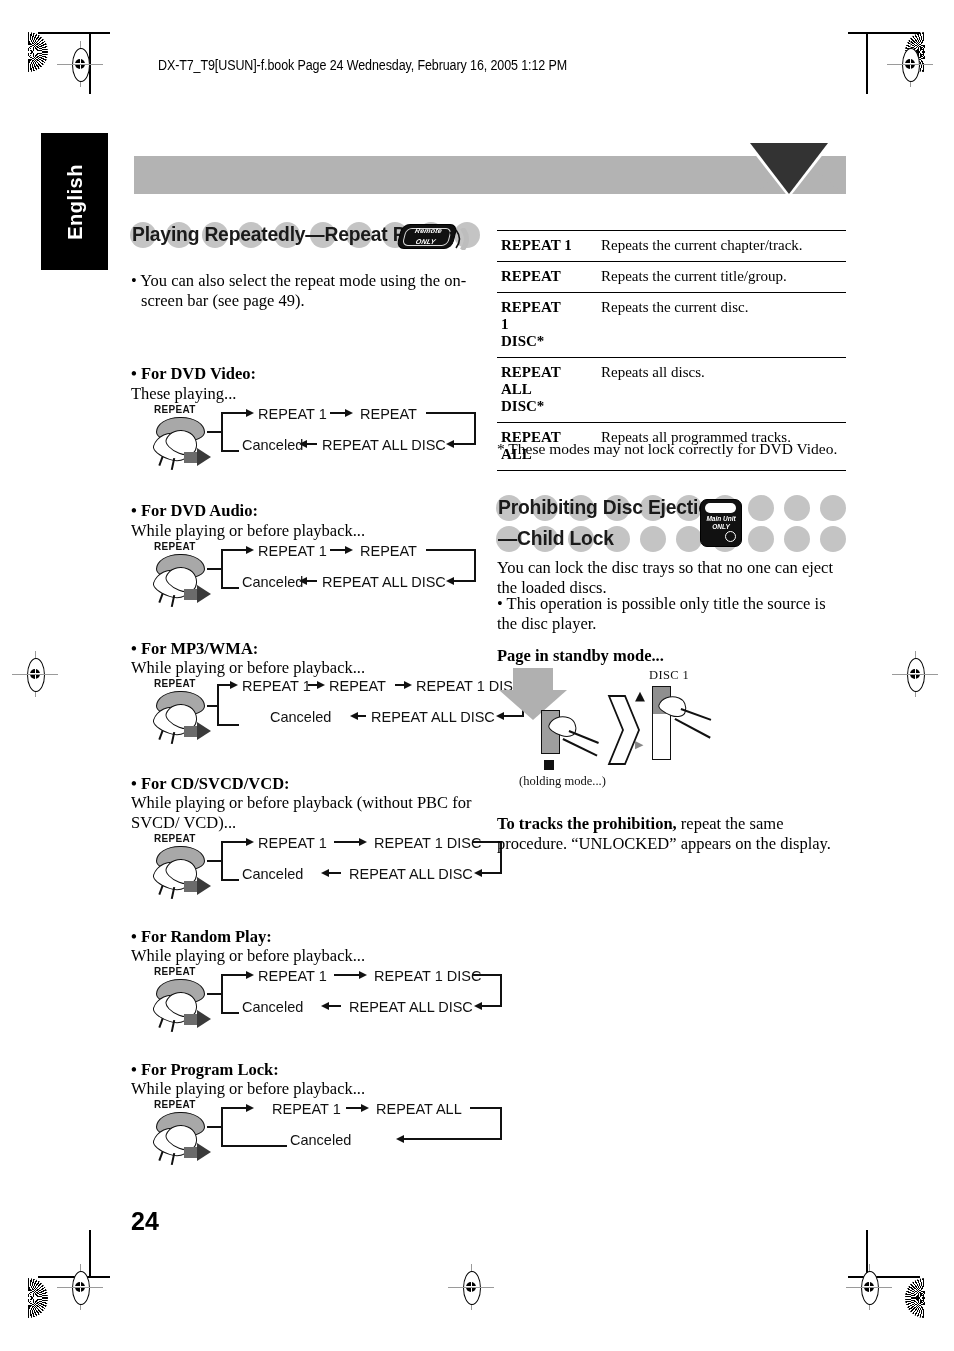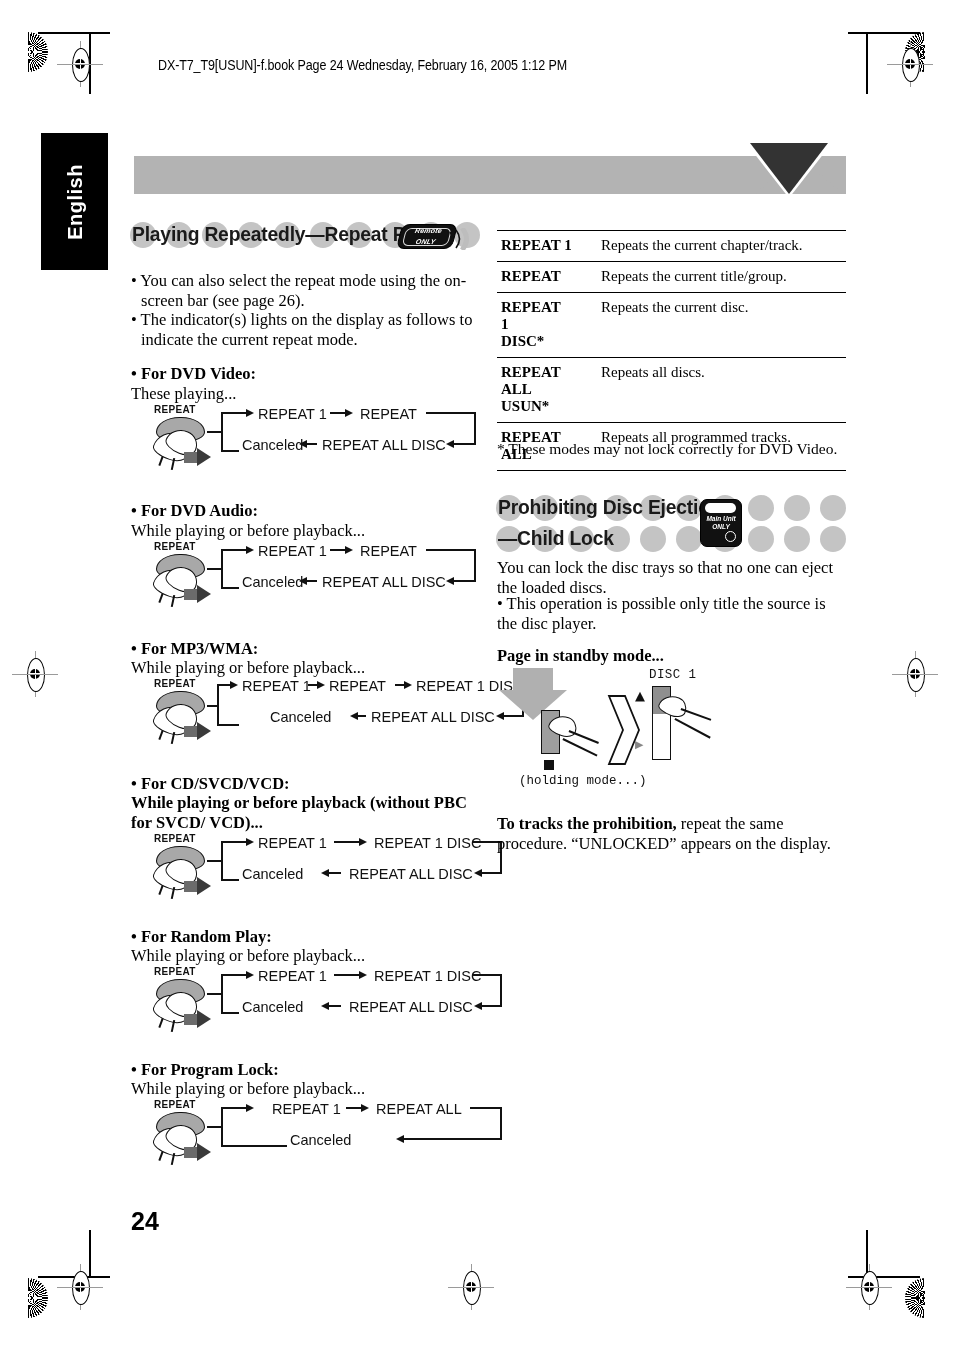--- a/index.html
+++ b/index.html
@@ -133,21 +133,21 @@
     border-top:30px solid #b0b0b0;}
   .bigdown-stem{position:absolute;width:40px;height:22px;background:#b0b0b0;}
   .unitbar{position:absolute;width:17px;background:#9e9e9e;border:1.5px solid #111;}
   .unitbar.tall{background:linear-gradient(#8f8f8f 0 38%,#fff 38% 100%);}
   .blackbox{position:absolute;width:10px;height:10px;background:#111;}
   .hand2{position:absolute;}
   .hand2 .f{position:absolute;width:26px;height:18px;border:1.6px solid #111;
     border-radius:60% 40% 45% 55%/70% 60% 40% 30%;background:#fff;}
   .hand2 .ray{position:absolute;height:1.6px;background:#111;}
   .chev{position:absolute;}
-  .ilabel{position:absolute;font-family:Liberation Mono, monospace;font-size:12.5px;color:#111;}
+  .ilabel{position:absolute;font-family:Liberation Serif, serif;font-size:12.5px;color:#111;}
   .glyph{position:absolute;font-family:"DejaVu Sans",sans-serif;color:#444;}
 
   
   .pageno{left:131px;top:1207px;font-family:"Liberation Sans",sans-serif;
     font-weight:bold;font-size:25px;color:#000;}
 </style>
 </head>
 <body>
 
 <div class="rosette half-r abs" style="left:8px;top:32px;"></div>
@@ -238,22 +238,21 @@
 </div>
 <div class="waves" style="left:446px;top:228px;">
   <svg width="26" height="22" viewBox="0 0 26 22">
     <path d="M4 4 Q9 11 4 18" stroke="#111" stroke-width="1.6" fill="none"></path>
     <path d="M10 2 Q17 11 10 20" stroke="#111" stroke-width="1.6" fill="none"></path>
     <path d="M16 0 Q25 11 16 22" stroke="#bdbdbd" stroke-width="5" fill="none"></path>
   </svg>
 </div>
 
 <div class="body-text" style="left:131px;top:271px;width:352px;">
-  <div class="bullet-line">• You can also select the repeat mode using the on-screen bar (see page 26).</div>
-  <div class="bullet-line">• The indicator(s) lights on the display as follows to indicate the current repeat mode.</div>
+  <div class="bullet-line">• You can also select the repeat mode using the on-screen bar (see page 49).</div>
 </div>
 
 <div class="sub-head" style="left:131px;top:364px;">• For DVD Video:</div>
 <div class="body-text" style="left:131px;top:384px;width:352px;">These playing...</div>
 <div class="flow" style="left:150px;top:404px;width:330px;height:72px;">
   <div class="btncap" style="left:0;top:0;">
     <div class="txt">REPEAT</div>
     <div class="cap"></div>
     <div class="finger"></div>
     <div class="finger2"></div>
@@ -342,21 +341,21 @@
   <div class="ln" style="left:350px;top:37px;width:24px;height:1.8px;"></div>
   <div class="arw arw-l" style="left:346px;top:33.5px;"></div>
   <div class="lbl" style="left:221px;top:31px;">REPEAT ALL DISC</div>
   <div class="ln" style="left:204px;top:37px;width:12px;height:1.8px;"></div>
   <div class="arw arw-l" style="left:200px;top:33.5px;"></div>
   <div class="lbl" style="left:120px;top:31px;">Canceled</div>
   <div class="ln" style="left:67px;top:46px;width:22px;height:1.8px;"></div>
 </div>
 
 <div class="sub-head" style="left:131px;top:774px;">• For CD/SVCD/VCD:</div>
-<div class="body-text" style="left:131px;top:793px;width:352px;font-weight:bold;">While playing or before playback (without PBC for SVCD/ VCD)...</div>
+<div class="body-text" style="left:131px;top:793px;width:352px;">While playing or before playback (without PBC for SVCD/ VCD)...</div>
 <div class="flow" style="left:150px;top:833px;width:340px;height:72px;">
   <div class="btncap" style="left:0;top:0;">
     <div class="txt">REPEAT</div>
     <div class="cap"></div>
     <div class="finger"></div>
     <div class="finger2"></div>
     <div class="nail"></div>
     <div class="nail2"></div>
     <div class="bigarrow-tail"></div>
     <div class="bigarrow"></div>
@@ -449,21 +448,21 @@
     </tr>
     <tr>
       <td class="k">REPEAT</td>
       <td class="v">Repeats the current title/group.</td>
     </tr>
     <tr>
       <td class="k" style="word-spacing:100px;">REPEAT 1 DISC*</td>
       <td class="v">Repeats the current disc.</td>
     </tr>
     <tr>
-      <td class="k" style="word-spacing:100px;">REPEAT ALL USUN*</td>
+      <td class="k" style="word-spacing:100px;">REPEAT ALL DISC*</td>
       <td class="v">Repeats all discs.</td>
     </tr>
     <tr>
       <td class="k" style="word-spacing:100px;">REPEAT ALL</td>
       <td class="v">Repeats all programmed tracks.</td>
     </tr>
   </tbody>
 </table>
 <div class="tnote">* These modes may not lock correctly for DVD Video.</div>
 

